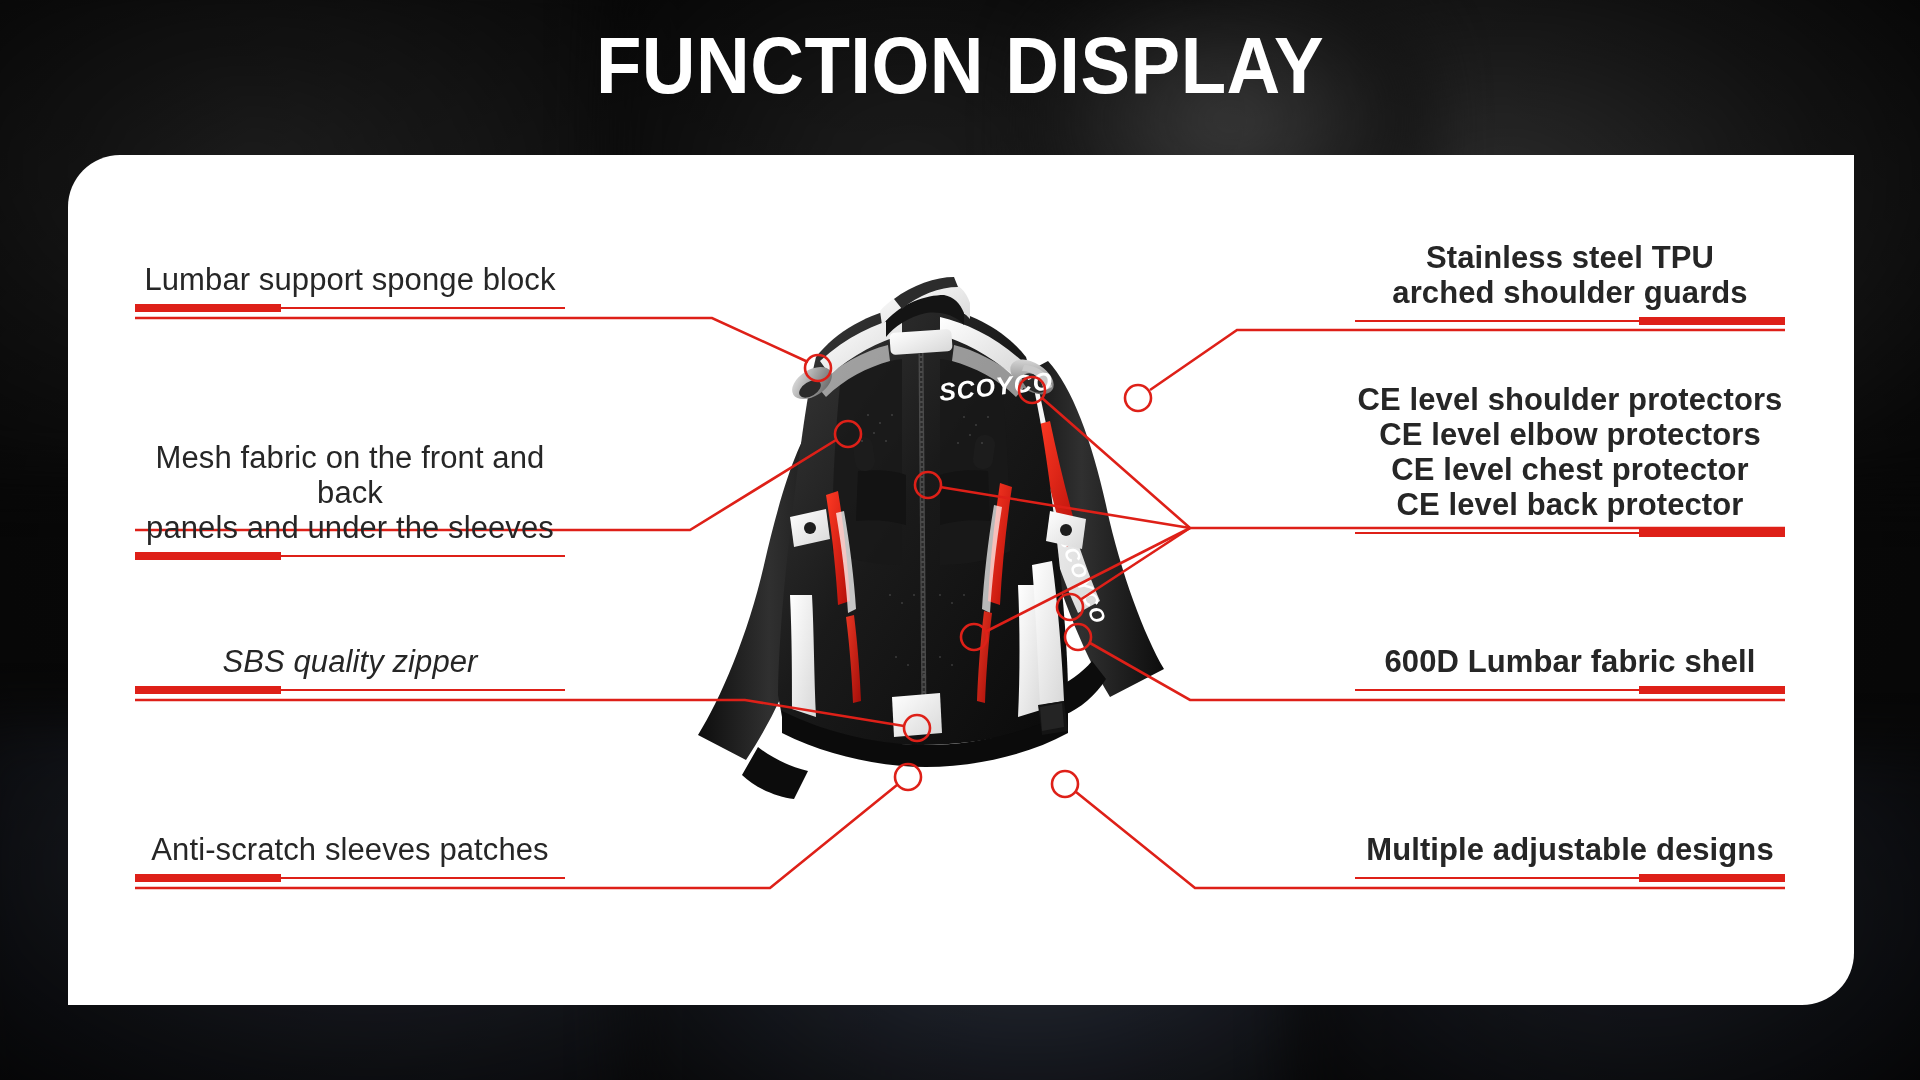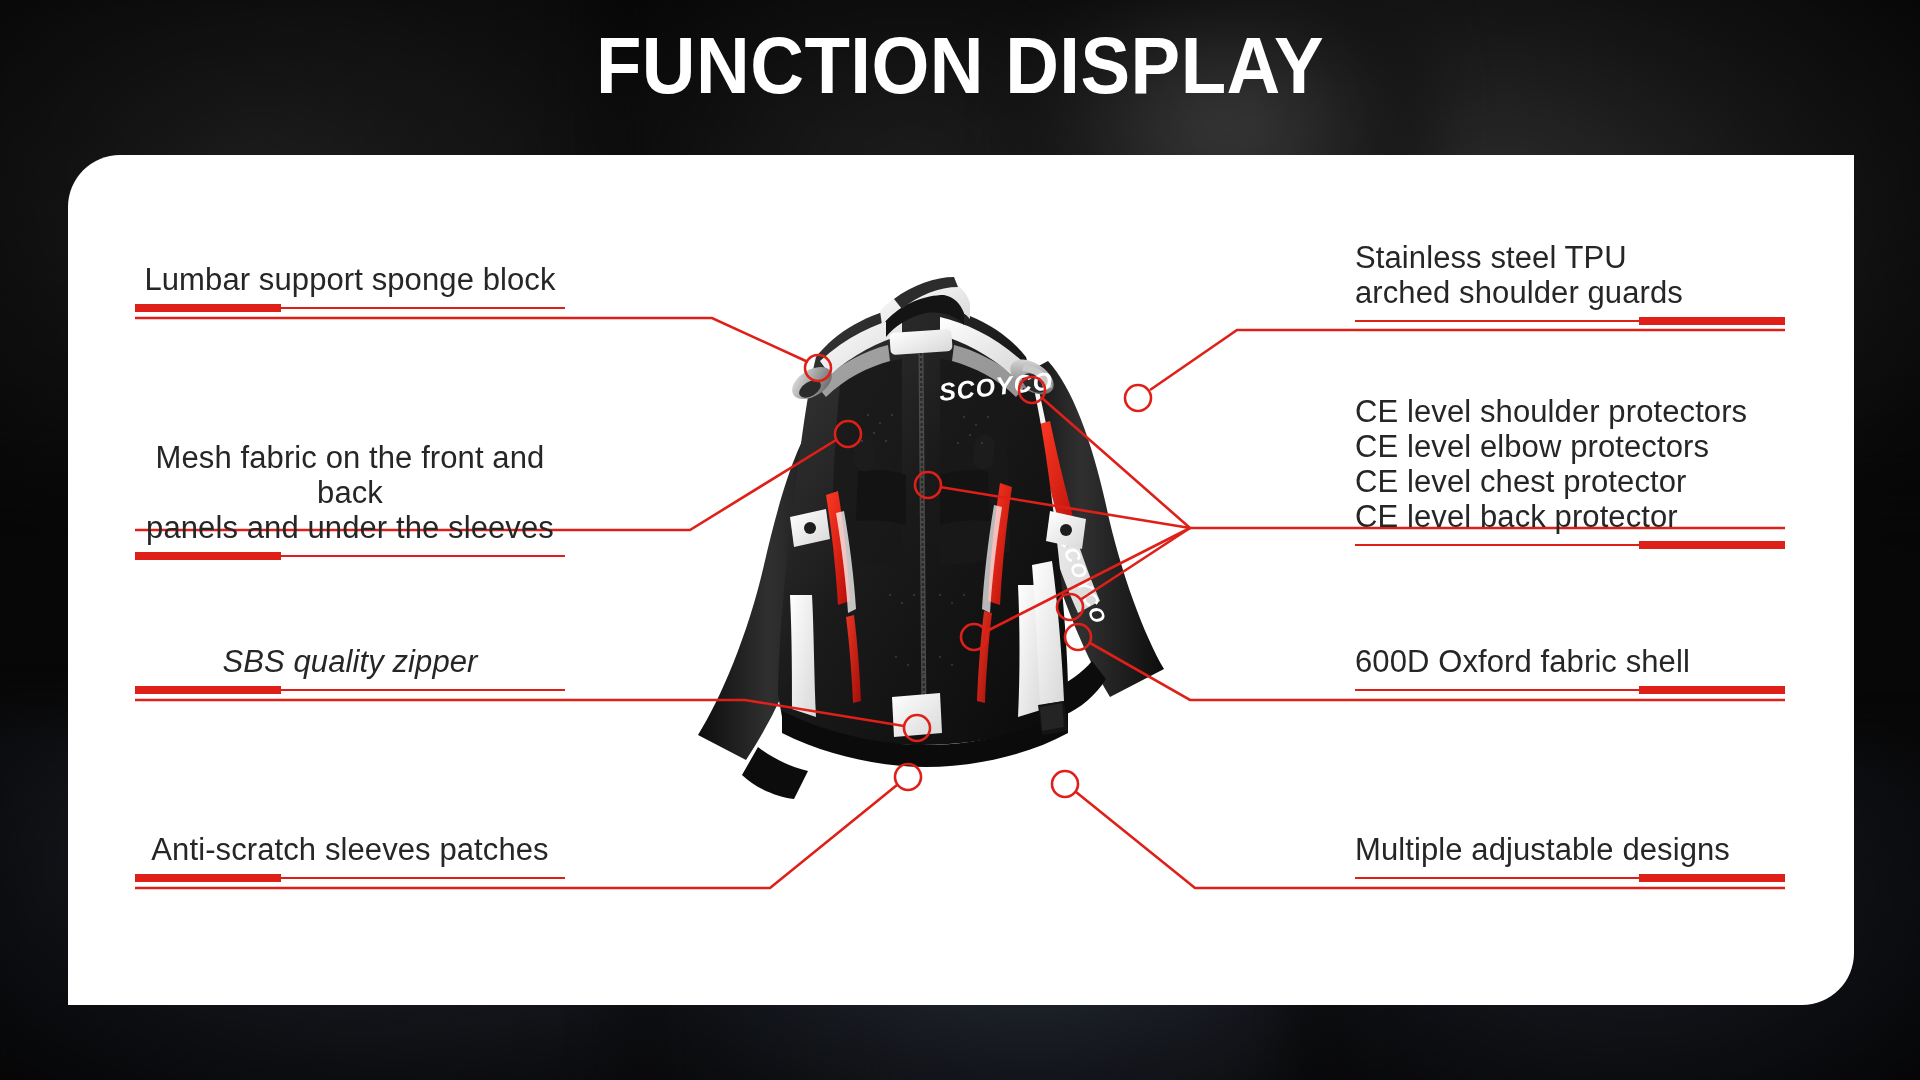--- a/index.html
+++ b/index.html
@@ -53,21 +53,21 @@
   }
 
   
   .label { position:absolute; }
   .label .txt {
     color:#262626; font-size:31px; line-height:35px;
     font-weight:400; white-space:pre-line;
     letter-spacing:.1px;
   }
   .label.left  .txt { text-align:center; }
-  .label.right .txt { text-align:left; }
+  .label.right .txt { text-align:center;font-weight:bold; }
 
   .rule { position:relative; height:8px; margin-top:7px; }
   .rule .thin {
     position:absolute; left:0; right:0; top:3px; height:2px; background:#de2018;
   }
   .rule .thick { position:absolute; top:0; height:8px; background:#de2018; }
   .label.left  .rule .thick { left:0;  width:146px; }
   .label.right .rule .thick { right:0; width:146px; }
 
   
@@ -305,33 +305,33 @@
 
 <div class="label right" style="left:1355px; top:240px; width:430px;">
   <div class="txt">Stainless steel TPU
 arched shoulder guards</div>
   <div class="rule">
     <div class="thin"></div>
     <div class="thick"></div>
   </div>
 </div>
 
-<div class="label right" style="left:1355px; top:382px; width:430px;margin-top:12px;">
+<div class="label right" style="left:1355px; top:382px; width:430px;">
   <div class="txt">CE level shoulder protectors
 CE level elbow protectors
 CE level chest protector
 CE level back protector</div>
   <div class="rule">
     <div class="thin"></div>
     <div class="thick"></div>
   </div>
 </div>
 
 <div class="label right" style="left:1355px; top:644px; width:430px;">
-  <div class="txt">600D Oxford fabric shell</div>
+  <div class="txt">600D Lumbar fabric shell</div>
   <div class="rule">
     <div class="thin"></div>
     <div class="thick"></div>
   </div>
 </div>
 
 <div class="label right" style="left:1355px; top:832px; width:430px;">
   <div class="txt">Multiple adjustable designs</div>
   <div class="rule">
     <div class="thin"></div>

